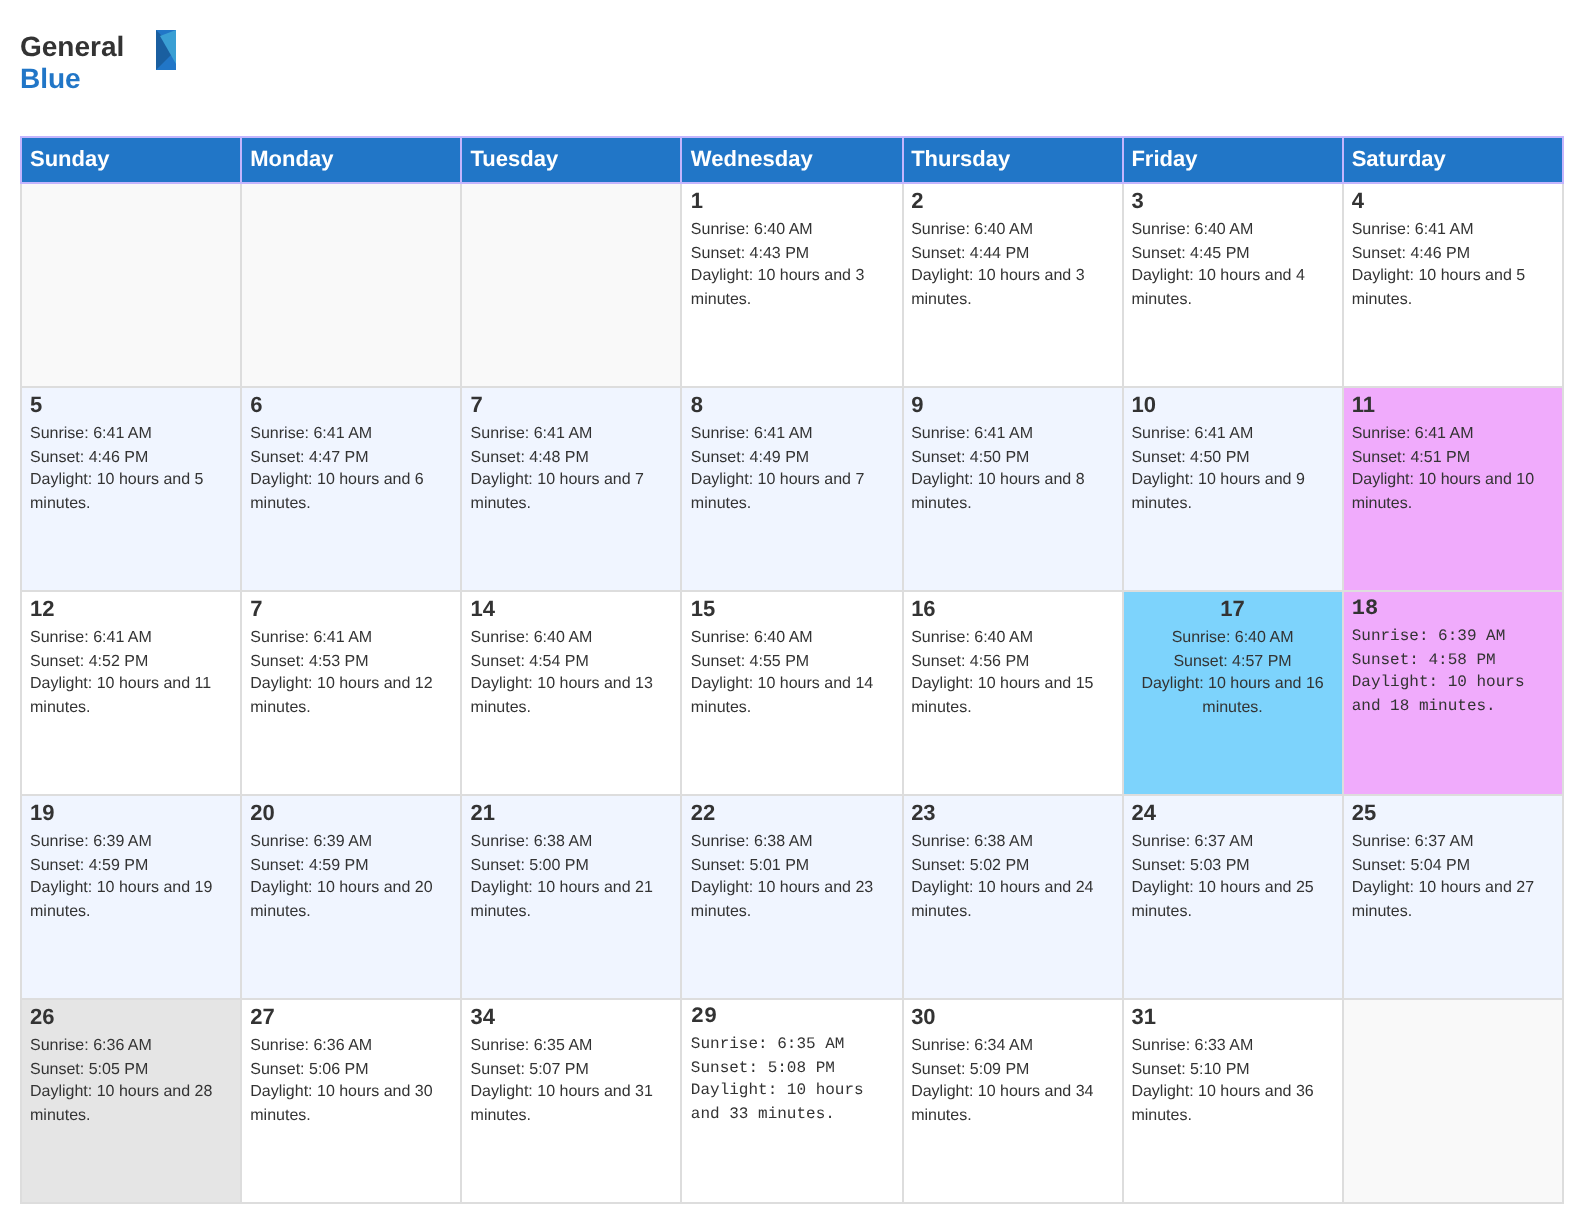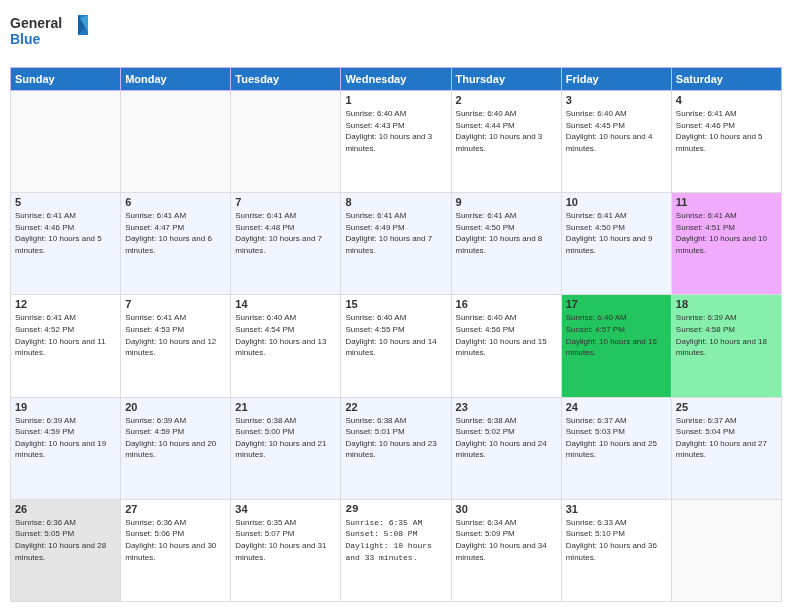--- a/index.html
+++ b/index.html
@@ -186,25 +186,25 @@
             <div class="day-info">Sunrise: 6:40 AM<br>Sunset: 4:54 PM<br>Daylight: 10 hours and 13 minutes.</div>
           </td>
           <td style="background: rgb(255, 255, 255);">
             <span class="day-number">15</span>
             <div class="day-info">Sunrise: 6:40 AM<br>Sunset: 4:55 PM<br>Daylight: 10 hours and 14 minutes.</div>
           </td>
           <td style="background: rgb(255, 255, 255);">
             <span class="day-number">16</span>
             <div class="day-info">Sunrise: 6:40 AM<br>Sunset: 4:56 PM<br>Daylight: 10 hours and 15 minutes.</div>
           </td>
-          <td style="background: #22c55e;">
+          <td style="background: #7dd3fc; text-align: center;">
             <span class="day-number">17</span>
             <div class="day-info">Sunrise: 6:40 AM<br>Sunset: 4:57 PM<br>Daylight: 10 hours and 16 minutes.</div>
           </td>
-          <td style="background: #86efac;">
+          <td style="background: #f0abfc; font-family: Liberation Mono, monospace;">
             <span class="day-number">18</span>
             <div class="day-info">Sunrise: 6:39 AM<br>Sunset: 4:58 PM<br>Daylight: 10 hours and 18 minutes.</div>
           </td>
         </tr>
         <tr>
           <td style="background: rgb(240, 245, 255);">
             <span class="day-number">19</span>
             <div class="day-info">Sunrise: 6:39 AM<br>Sunset: 4:59 PM<br>Daylight: 10 hours and 19 minutes.</div>
           </td>
           <td style="background: rgb(240, 245, 255);">

